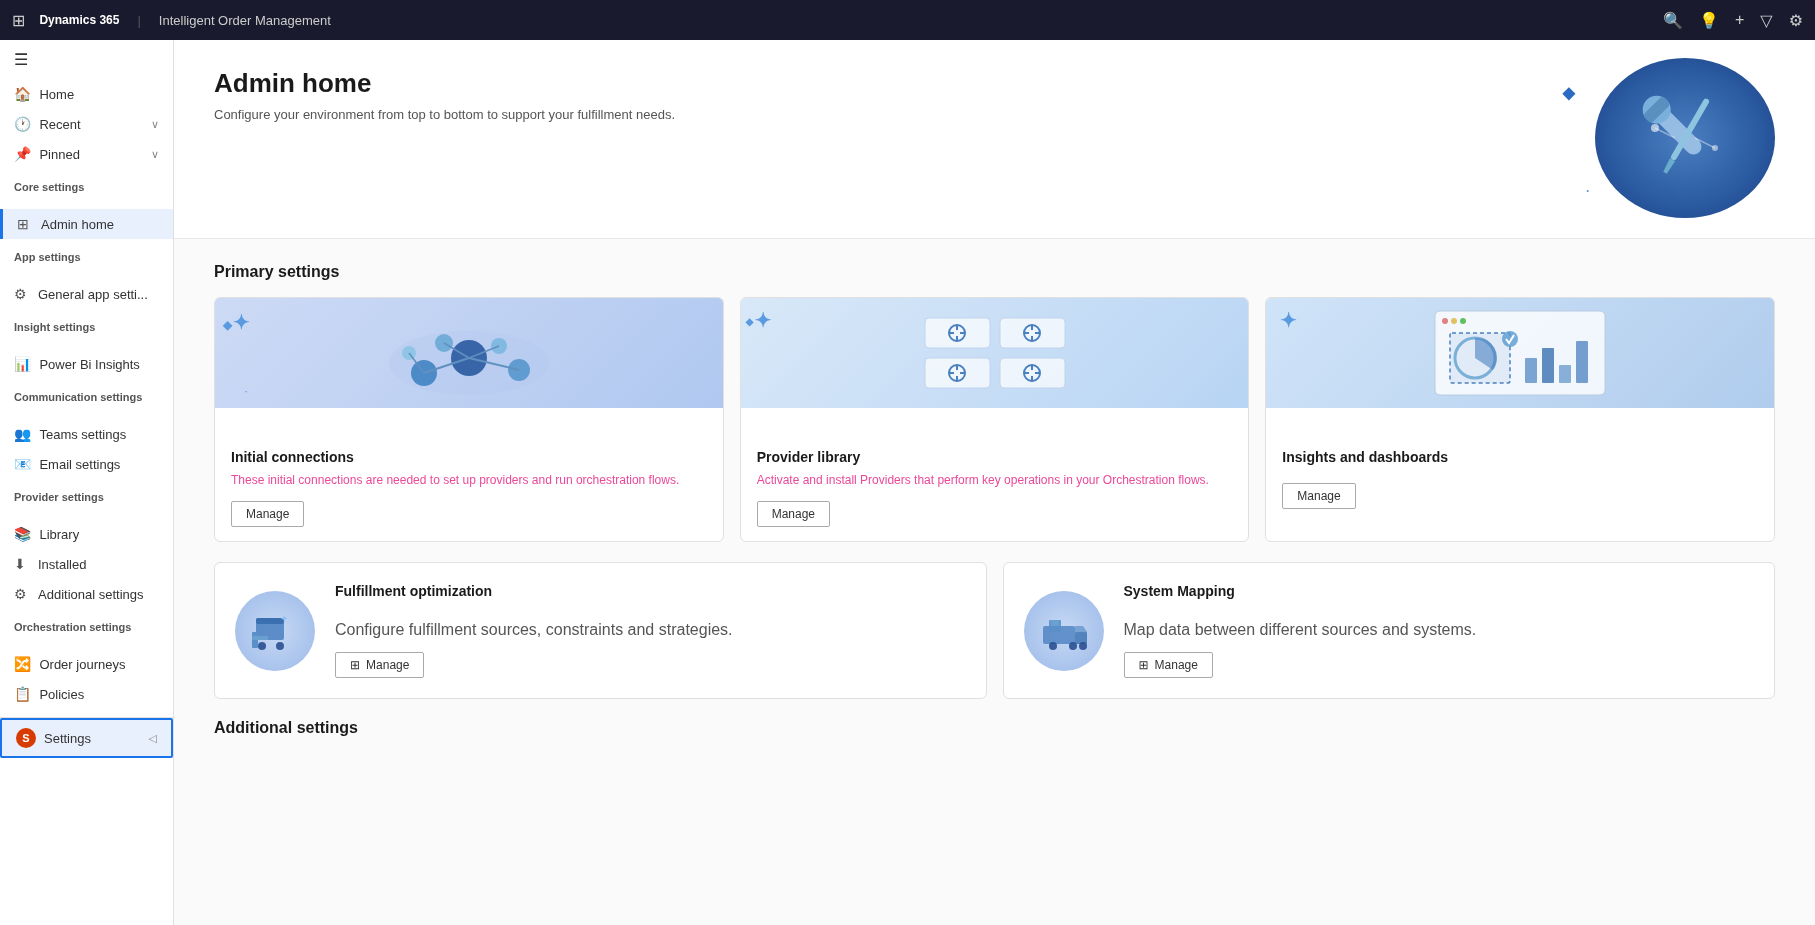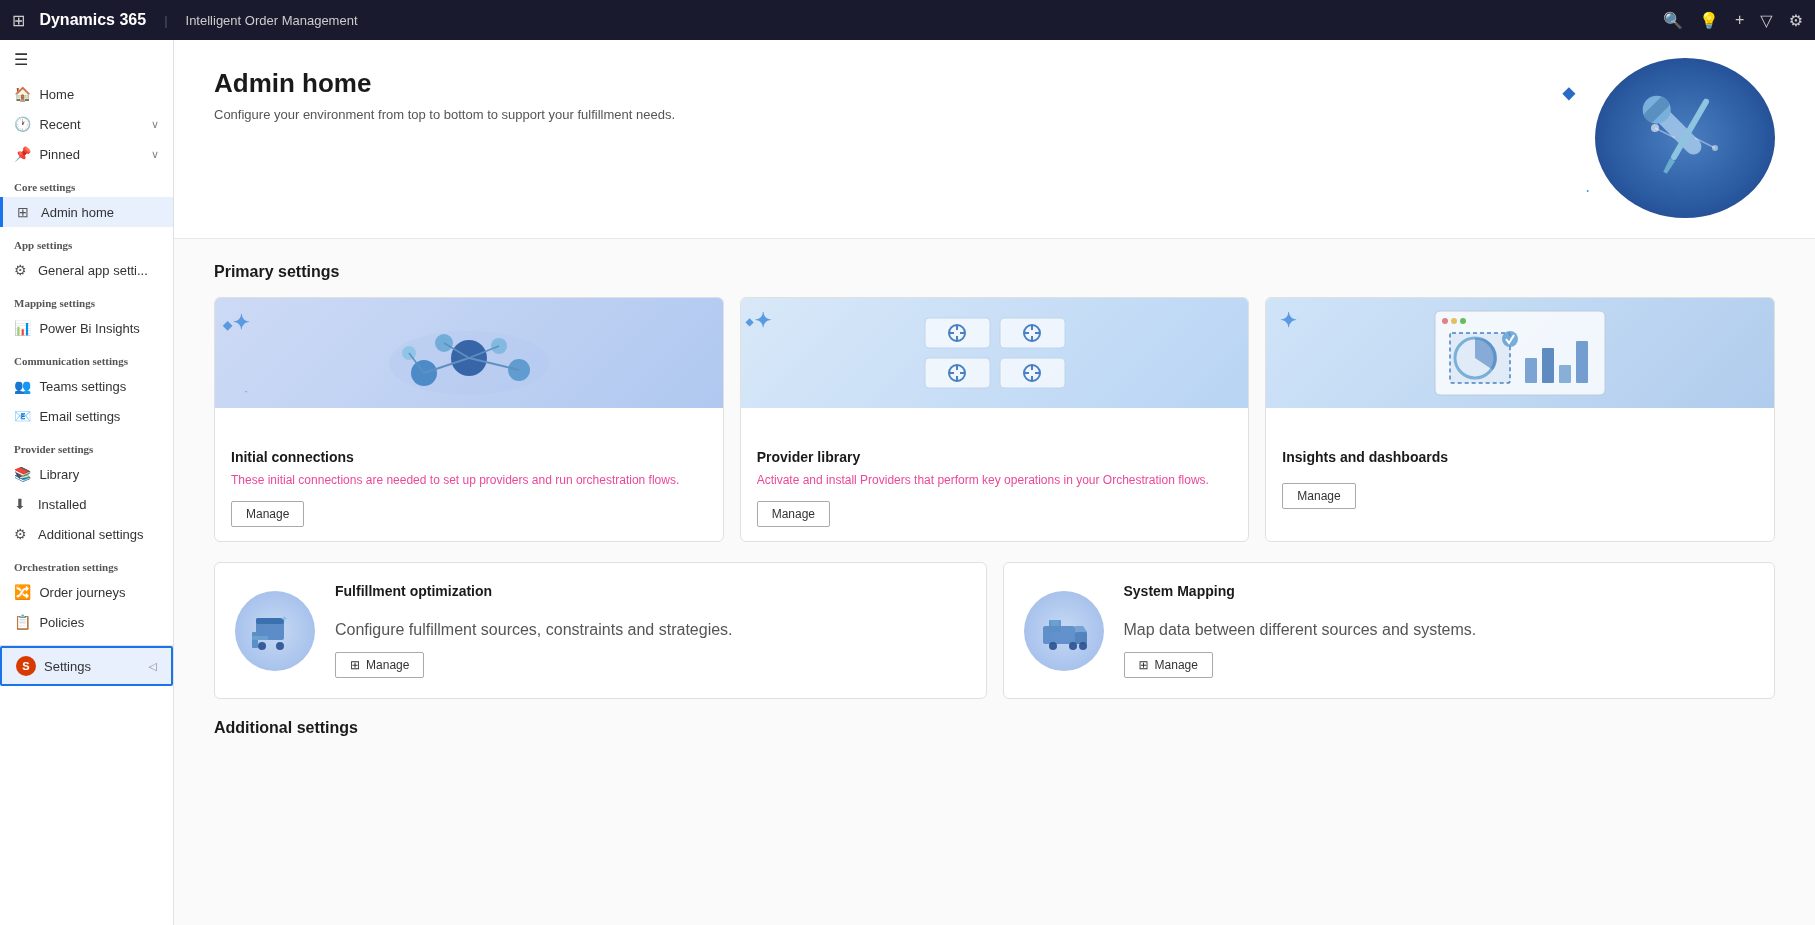--- a/index.html
+++ b/index.html
@@ -9,21 +9,21 @@
     .top-nav {
       background: #1a1a2e;
       height: 40px;
       display: flex;
       align-items: center;
       padding: 0 12px;
       gap: 10px;
       flex-shrink: 0;
     }
     .top-nav .grid-icon { color: #ccc; cursor: pointer; font-size: 16px; margin-right: 4px; }
-    .top-nav .brand { color: #fff; font-size: 16px; font-weight: 600; }
+    .top-nav .brand { color: #fff; font-size: 12px; font-weight: 600; }
     .top-nav .divider { color: #555; margin: 0 8px; }
     .top-nav .app-name { color: #ccc; font-size: 13px; text-align: center; }
     .top-nav-right { margin-left: auto; display: flex; align-items: center; gap: 16px; color: #ccc; font-size: 16px; }
     .top-nav-right span { cursor: pointer; }
 
     
     .main-layout { display: flex; flex: 1; overflow: hidden; }
 
     
     .sidebar {
@@ -48,26 +48,25 @@
       padding: 7px 14px;
       cursor: pointer;
       color: #333;
       font-size: 13px;
       gap: 8px;
     }
     .sidebar-item.active { background: #e8f0fe; border-left: 3px solid #1a73e8; }
     .sidebar-item .icon { font-size: 14px; color: #555; min-width: 16px; }
     .sidebar-item .chevron { margin-left: auto; font-size: 11px; color: #888; }
     .sidebar-section-label {
-      padding: 12px 14px 4px;
+      padding: 12px 14px 16px;
       font-size: 11px;
       font-weight: 600;
       color: #555;
       text-transform: none;
-      font-family: Liberation Serif, serif;
     }
     .sidebar-bottom {
       border-top: 1px solid #e0e0e0;
       margin-top: 8px;
     }
     .sidebar-bottom-item {
       display: flex;
       align-items: center;
       padding: 8px 14px;
       cursor: pointer;
@@ -276,21 +275,21 @@
       <span class="icon">⊞</span>
       <span>Admin home</span>
     </div>
 
     <div class="sidebar-section-label">App settings</div>
     <div class="sidebar-item">
       <span class="icon">⚙</span>
       <span>General app setti...</span>
     </div>
 
-    <div class="sidebar-section-label">Mapping settings</div>
+    <div class="sidebar-section-label">Insight settings</div>
     <div class="sidebar-item">
       <span class="icon">📊</span>
       <span>Power Bi Insights</span>
     </div>
 
     <div class="sidebar-section-label">Communication settings</div>
     <div class="sidebar-item">
       <span class="icon">👥</span>
       <span>Teams settings</span>
     </div>

